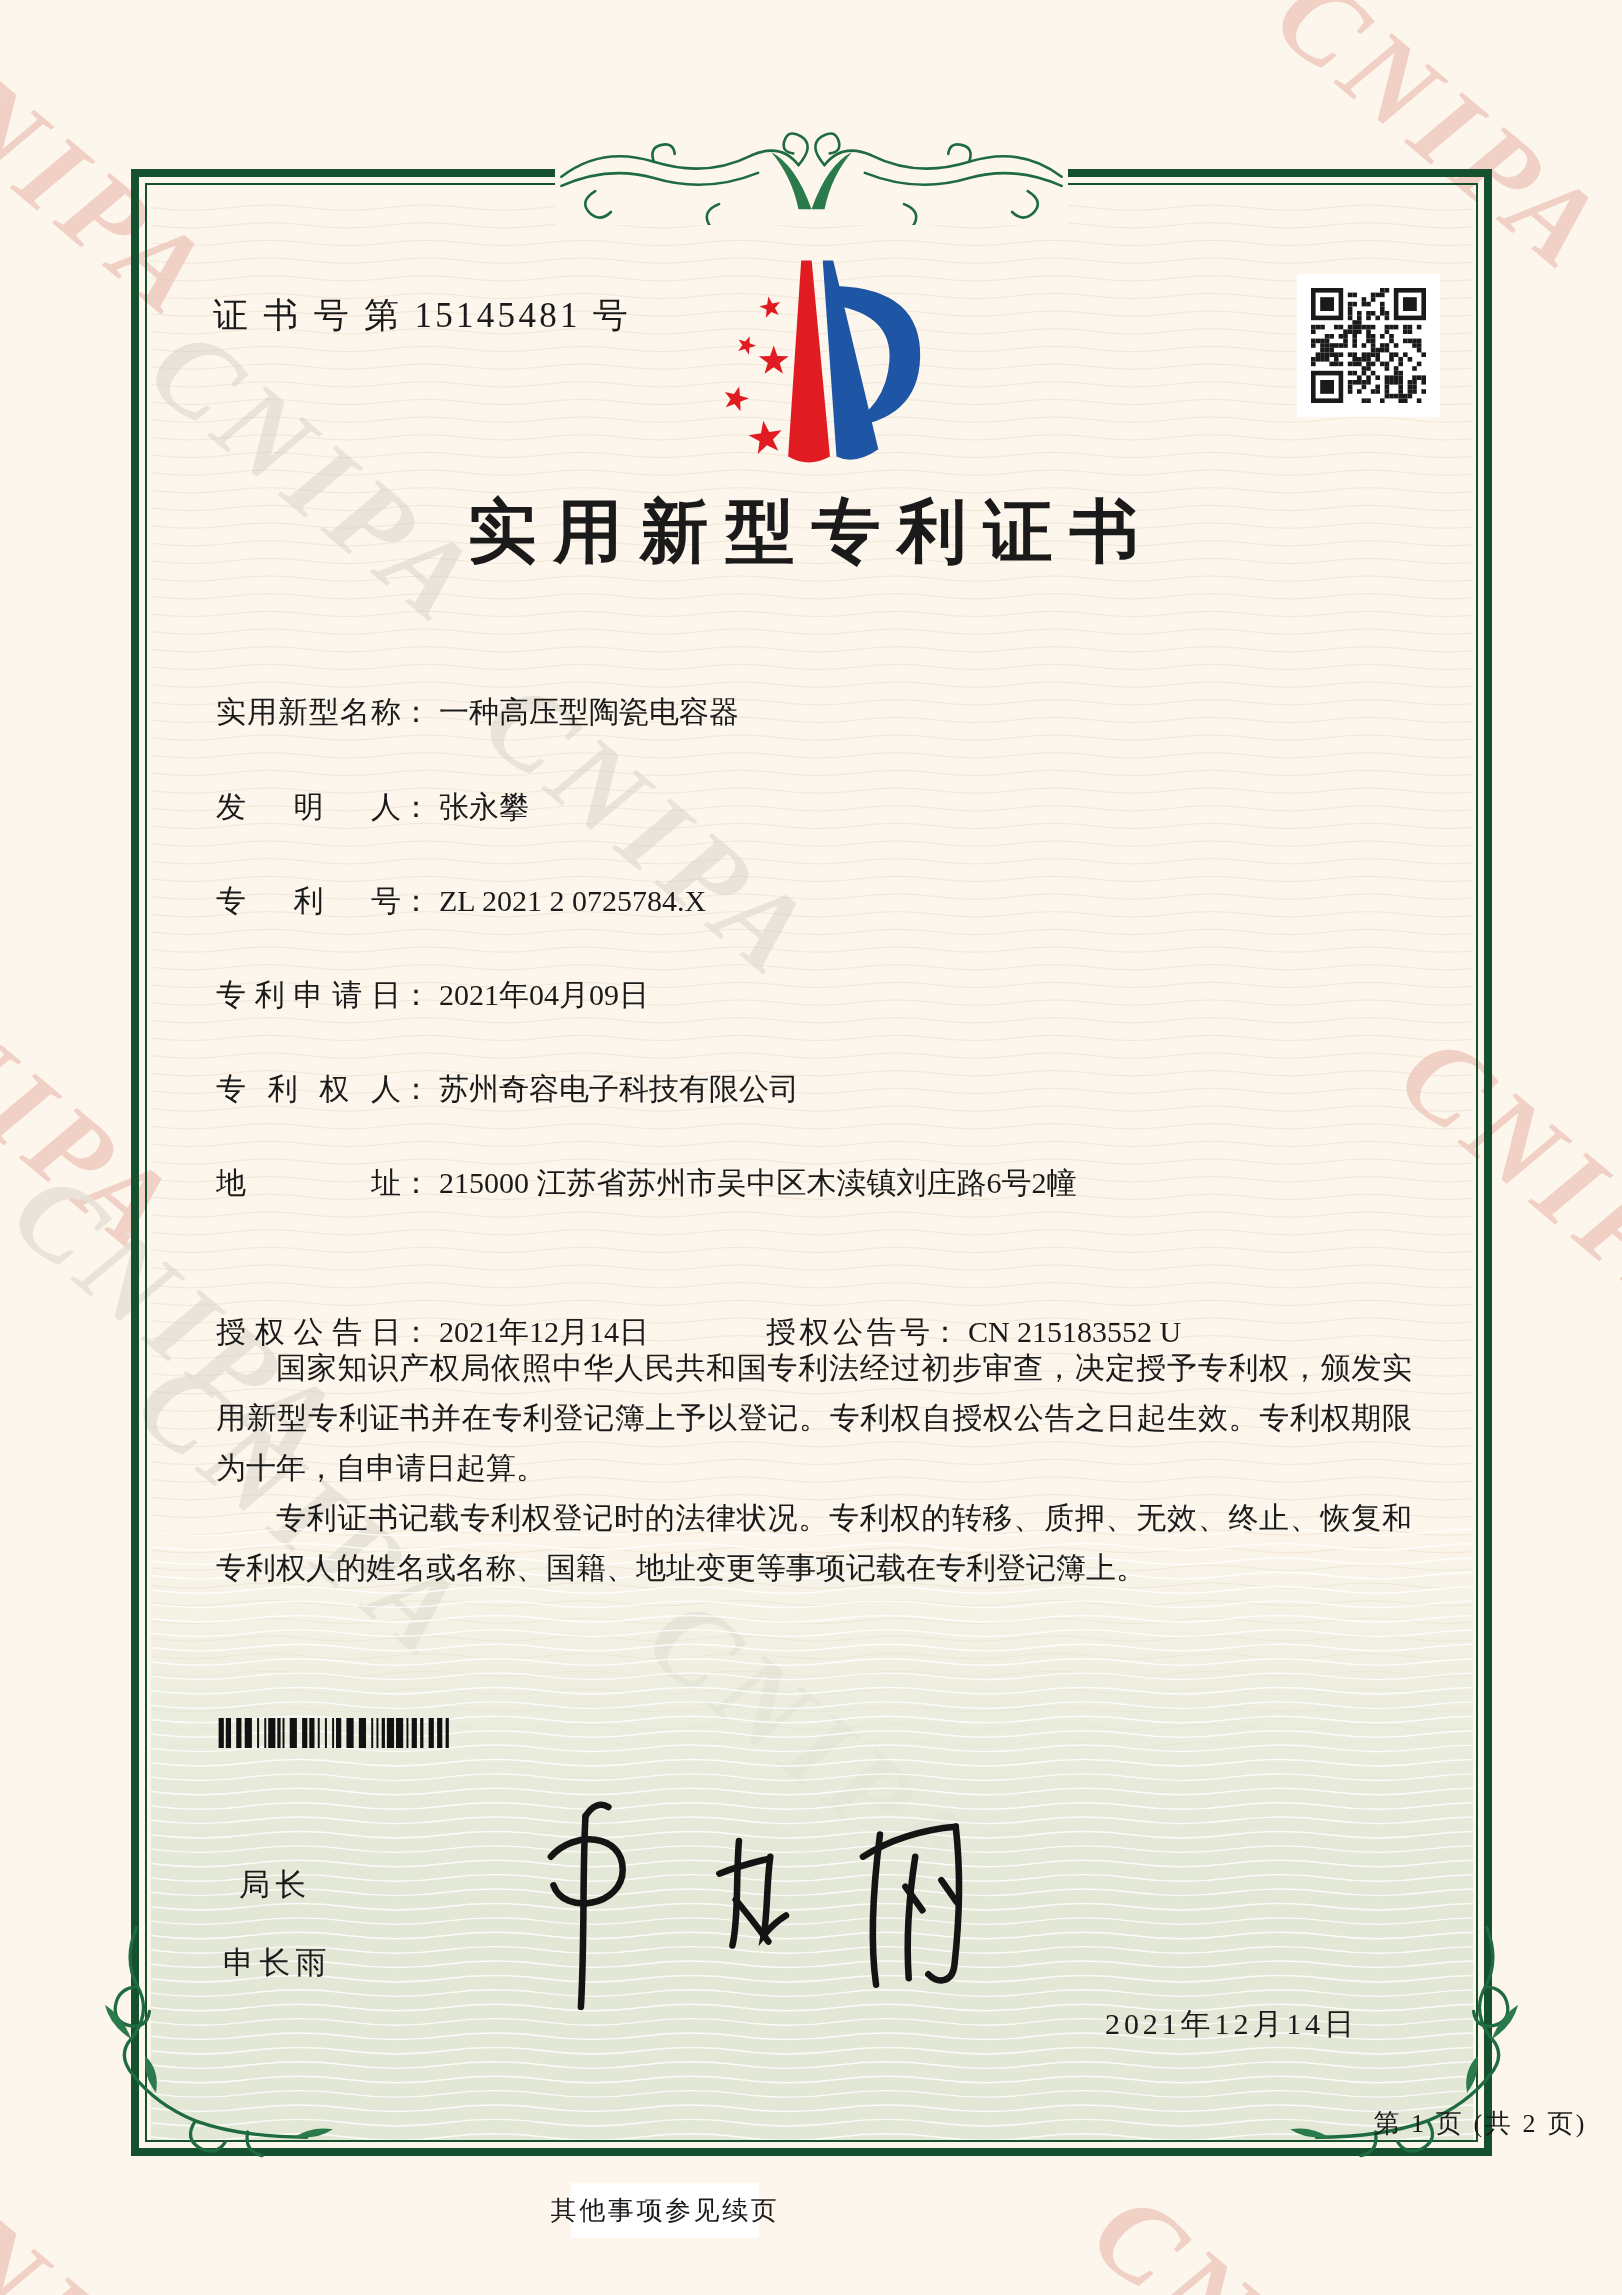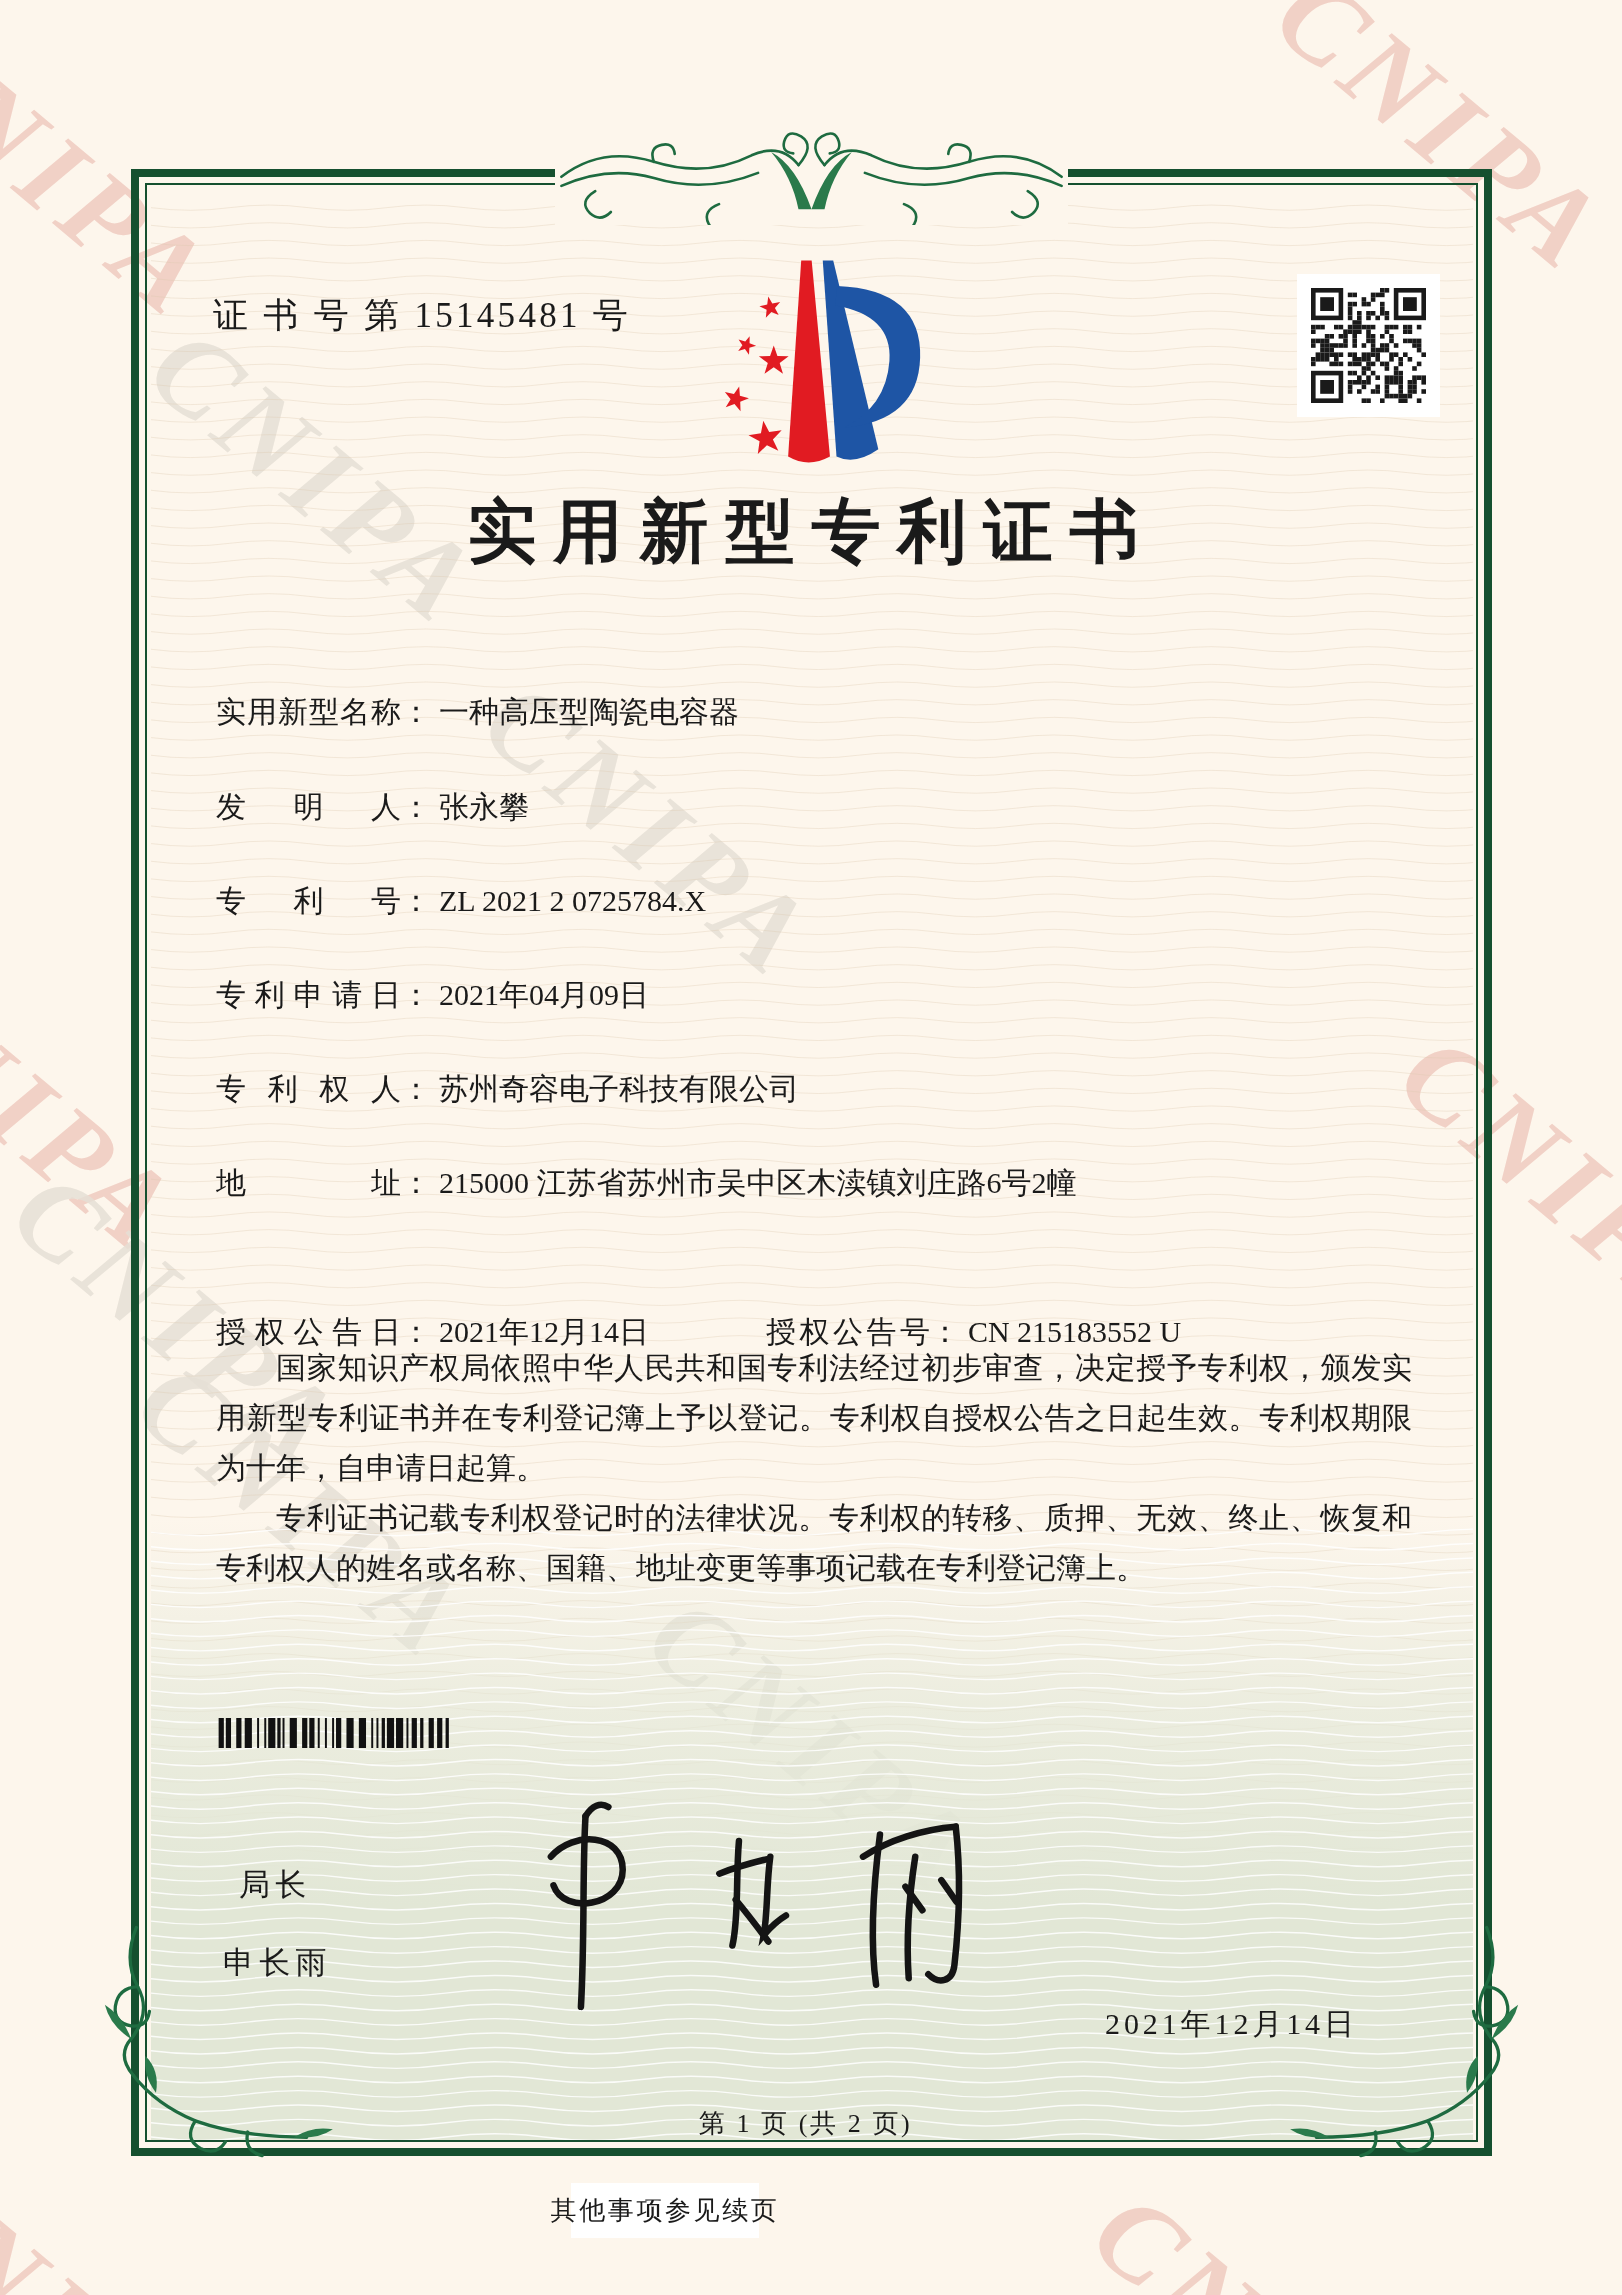--- a/index.html
+++ b/index.html
@@ -35,21 +35,21 @@
   .pair2{position:absolute;left:550px;top:0;}
   .paras{position:absolute;left:216px;top:1343px;width:1196px;font-size:30px;line-height:50px;
          text-align:justify;white-space:normal;}
   .paras p{margin:0;text-indent:2em;}
   .barcode{left:218px;top:1718px;}
   .director{font-size:31px;letter-spacing:5.2px;}
   .dtitle{left:239px;top:1864px;}
   .dname{left:223px;top:1942px;}
   .sig{left:523px;top:1794px;}
   .idate{left:1105px;top:2004px;font-size:30px;letter-spacing:3.9px;}
-  .pageinfo{left:12px;top:2106px;width:1587px;text-align:center;font-size:26px;letter-spacing:2.6px;}
+  .pageinfo{left:0;top:2106px;width:1587px;text-align:right;font-size:26px;letter-spacing:2.6px;}
   .footnote{left:571px;top:2183px;width:188px;height:55px;background:#ffffff;display:flex;
             align-items:center;justify-content:center;font-size:26px;letter-spacing:2.6px;}
 </style>
 </head>
 <body>
 
 <div class="page">
 
   <span class="wm pink" style="left:-59px;top:-6.5px">CNIPA</span>
   <span class="wm pink" style="left:1335px;top:-52px">CNIPA</span>

